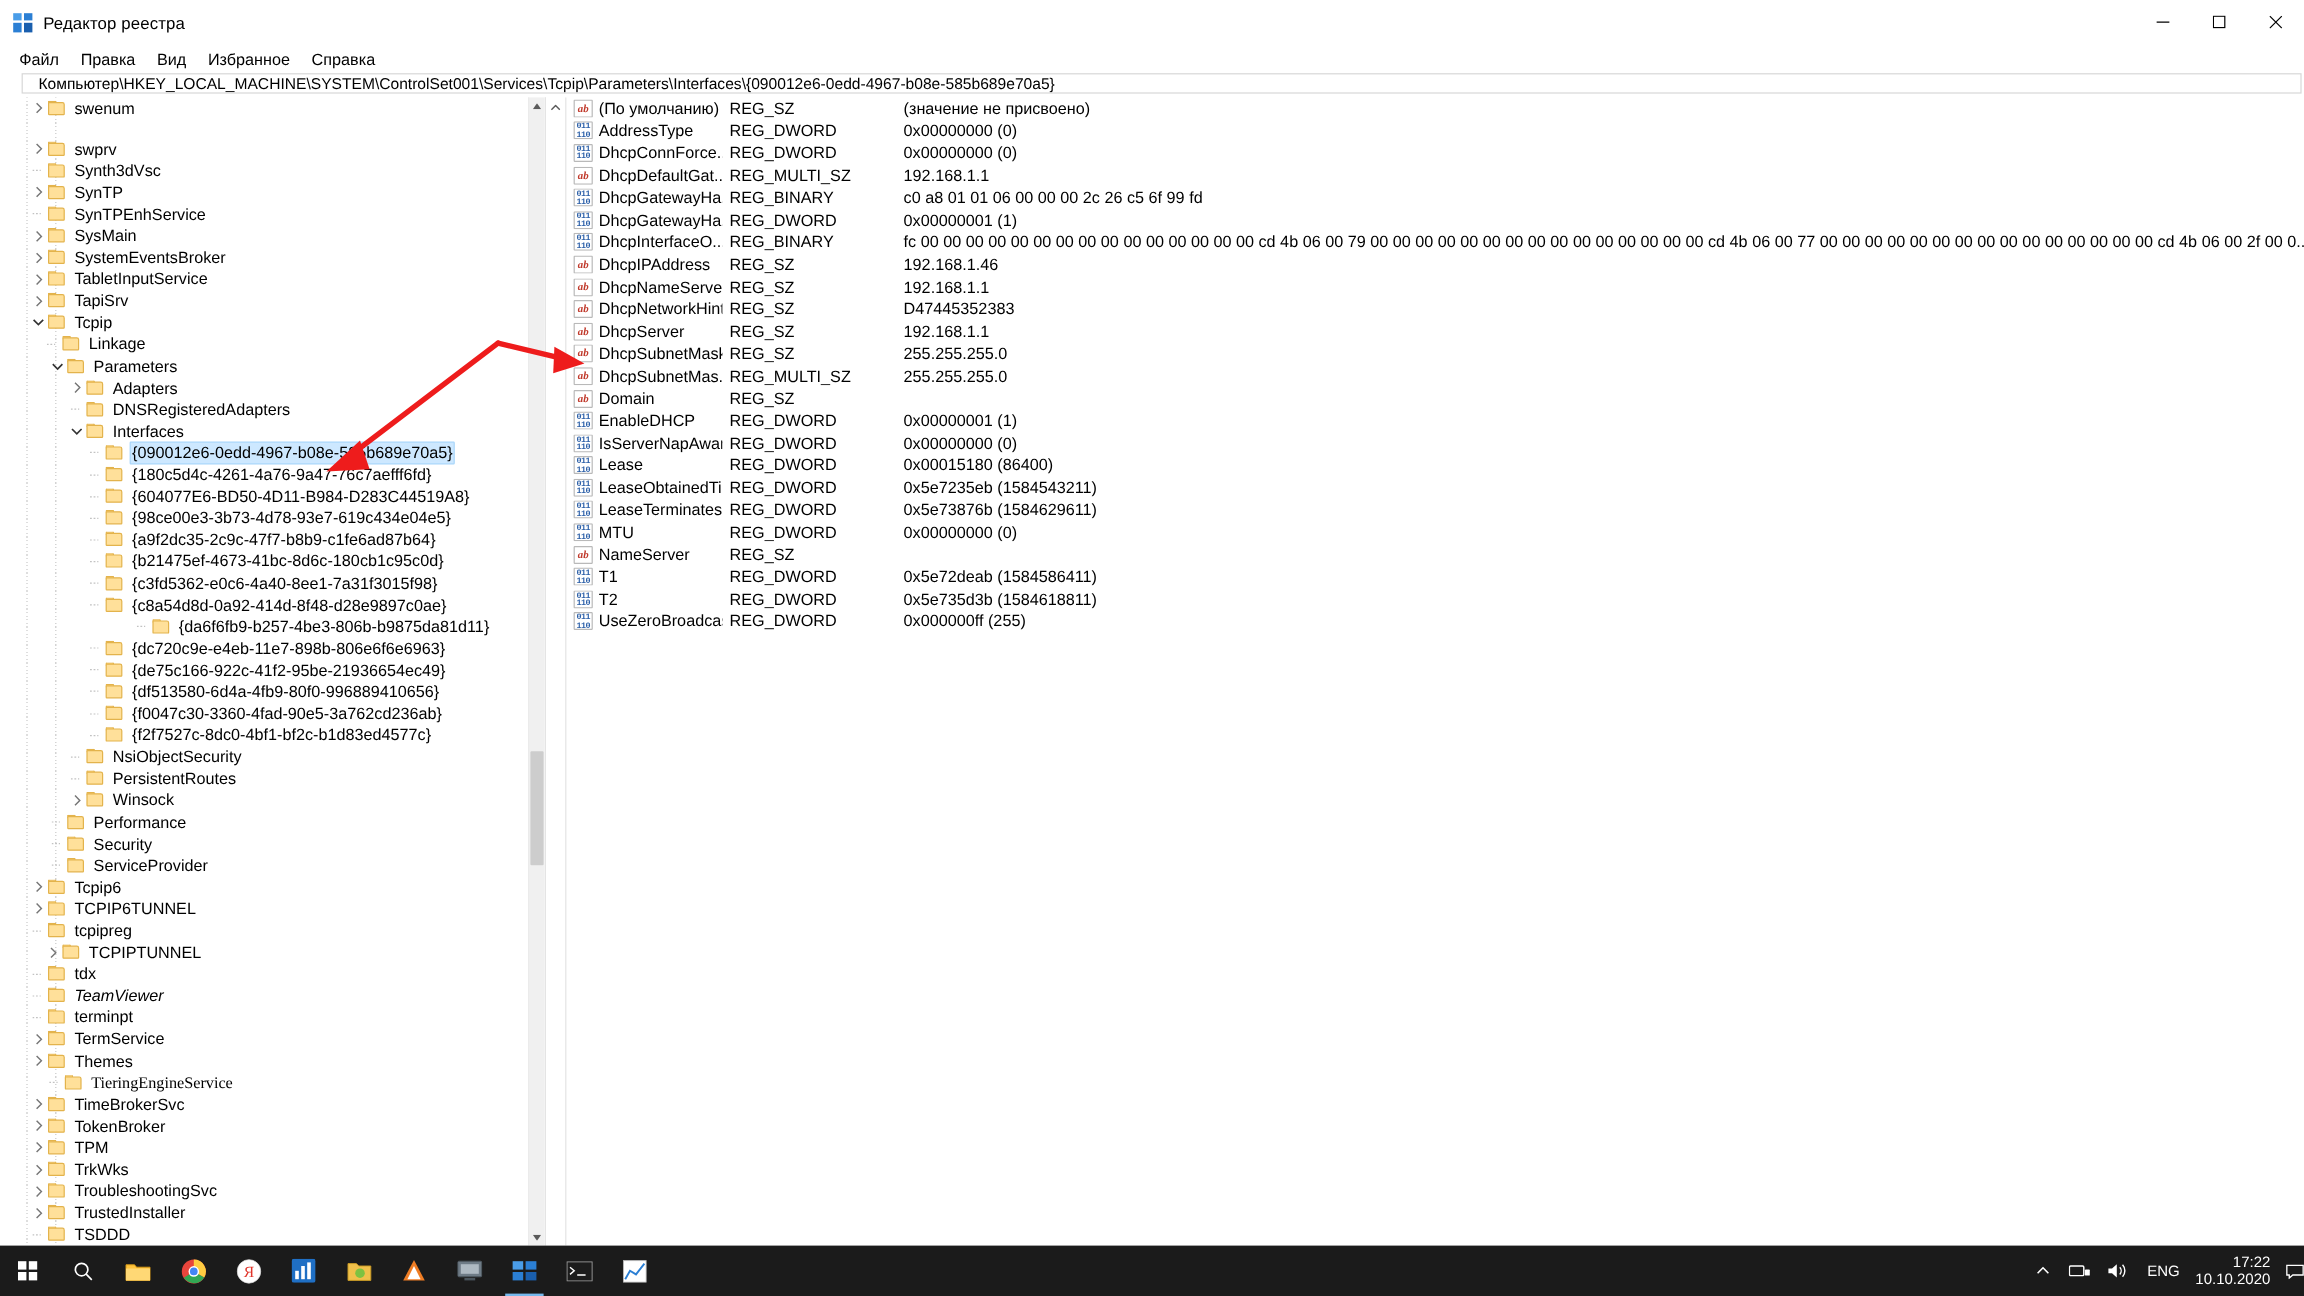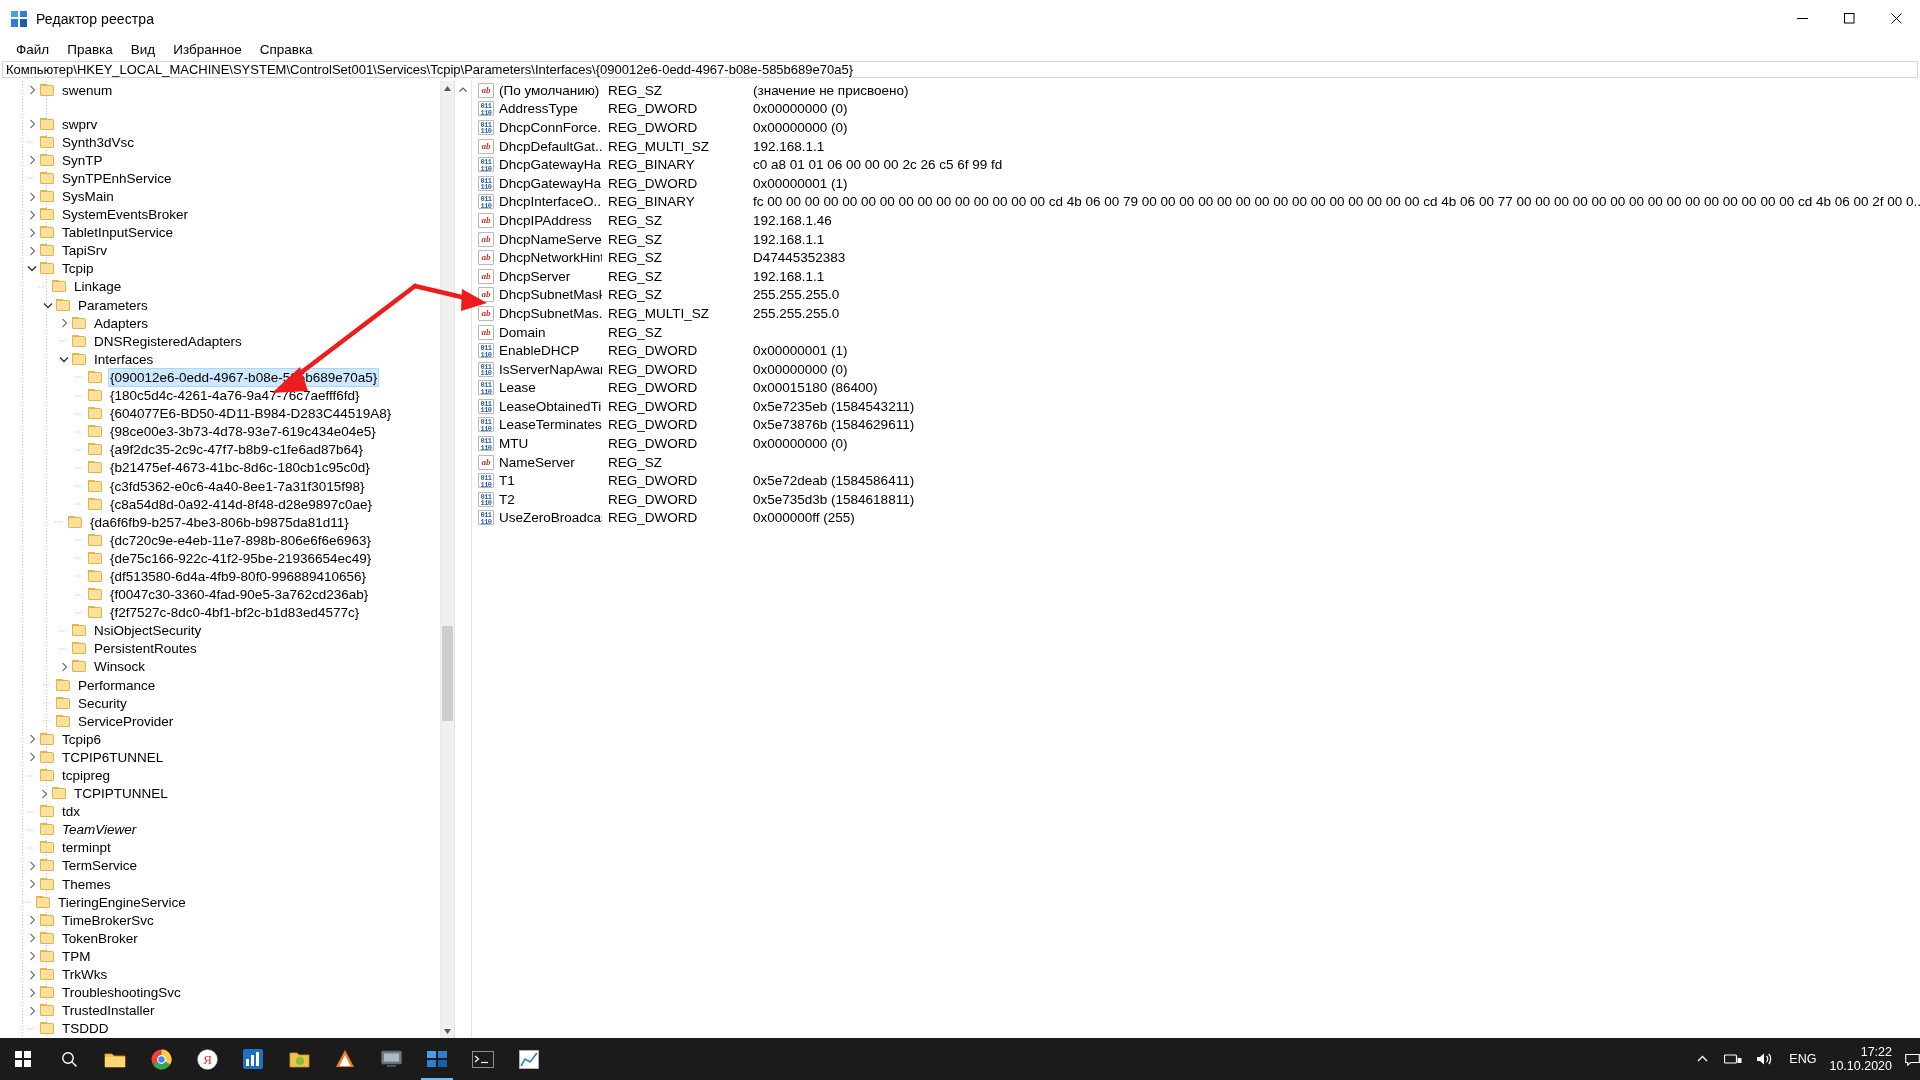--- a/index.html
+++ b/index.html
@@ -81,23 +81,24 @@
     padding: 0 2px 0 2px;
     background: #ffffff;
   }
   .addrbar {
     height: 17px;
     border: 1px solid #d7d7d7;
     background: #ffffff;
     font-size: 13px;
     color: #000;
     line-height: 15px;
-    padding: 0 3px;
+    padding: 0 13px;
     white-space: nowrap;
     overflow: hidden;
+    margin-left: 16px;
   }
 
   
   .panes {
     flex: 1 1 auto;
     display: flex;
     position: relative;
     background: #ffffff;
     border-top: 1px solid #ffffff;
     min-height: 0;
@@ -652,21 +653,21 @@
               <svg width="10" height="10" viewBox="0 0 10 10">
                 <line x1="0" y1="5" x2="7" y2="5" stroke="#c2c2c2" stroke-width="1" stroke-dasharray="1.5,1.5"></line>
               </svg>
             </div>
             <div class="folder">
               <span class="ft"></span>
               <span class="fb"></span>
             </div>
             <span class="tlabel">{c8a54d8d-0a92-414d-8f48-d28e9897c0ae}</span>
           </div>
-          <div class="tnode" style="padding-left: 52px;">
+          <div class="tnode" style="padding-left: 111px;">
             <div class="twist">
               <svg width="10" height="10" viewBox="0 0 10 10">
                 <line x1="0" y1="5" x2="7" y2="5" stroke="#c2c2c2" stroke-width="1" stroke-dasharray="1.5,1.5"></line>
               </svg>
             </div>
             <div class="folder">
               <span class="ft"></span>
               <span class="fb"></span>
             </div>
             <span class="tlabel">{da6f6fb9-b257-4be3-806b-b9875da81d11}</span>
@@ -904,21 +905,21 @@
               <svg width="7" height="10" viewBox="0 0 7 10">
                 <polyline points="1.5,1 5.5,5 1.5,9" fill="none" stroke="#767676" stroke-width="1.2"></polyline>
               </svg>
             </div>
             <div class="folder">
               <span class="ft"></span>
               <span class="fb"></span>
             </div>
             <span class="tlabel">Themes</span>
           </div>
-          <div class="tnode" style="padding-left: 20px;">
+          <div class="tnode" style="padding-left: 38px; font-family: Liberation Serif, serif;">
             <div class="twist">
               <svg width="10" height="10" viewBox="0 0 10 10">
                 <line x1="0" y1="5" x2="7" y2="5" stroke="#c2c2c2" stroke-width="1" stroke-dasharray="1.5,1.5"></line>
               </svg>
             </div>
             <div class="folder">
               <span class="ft"></span>
               <span class="fb"></span>
             </div>
             <span class="tlabel">TieringEngineService</span>

